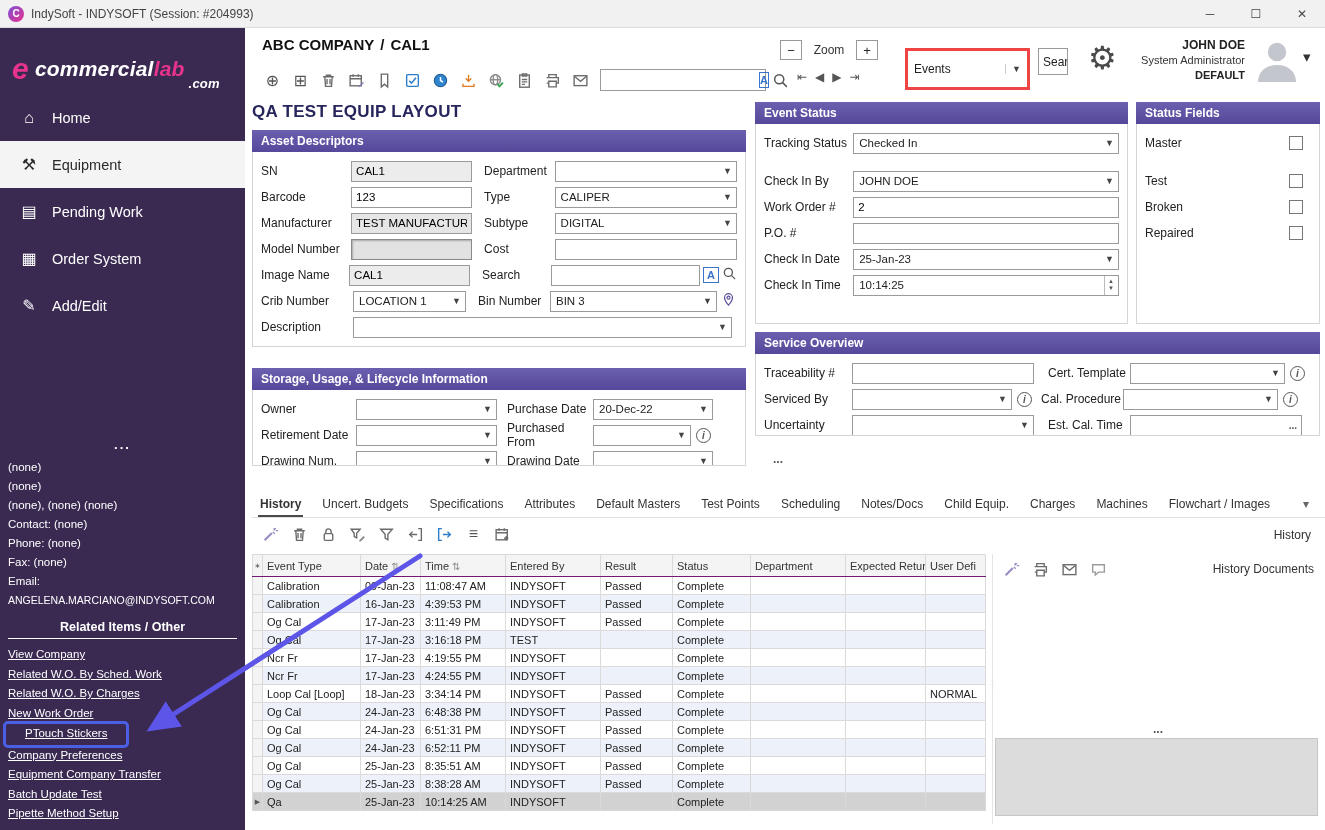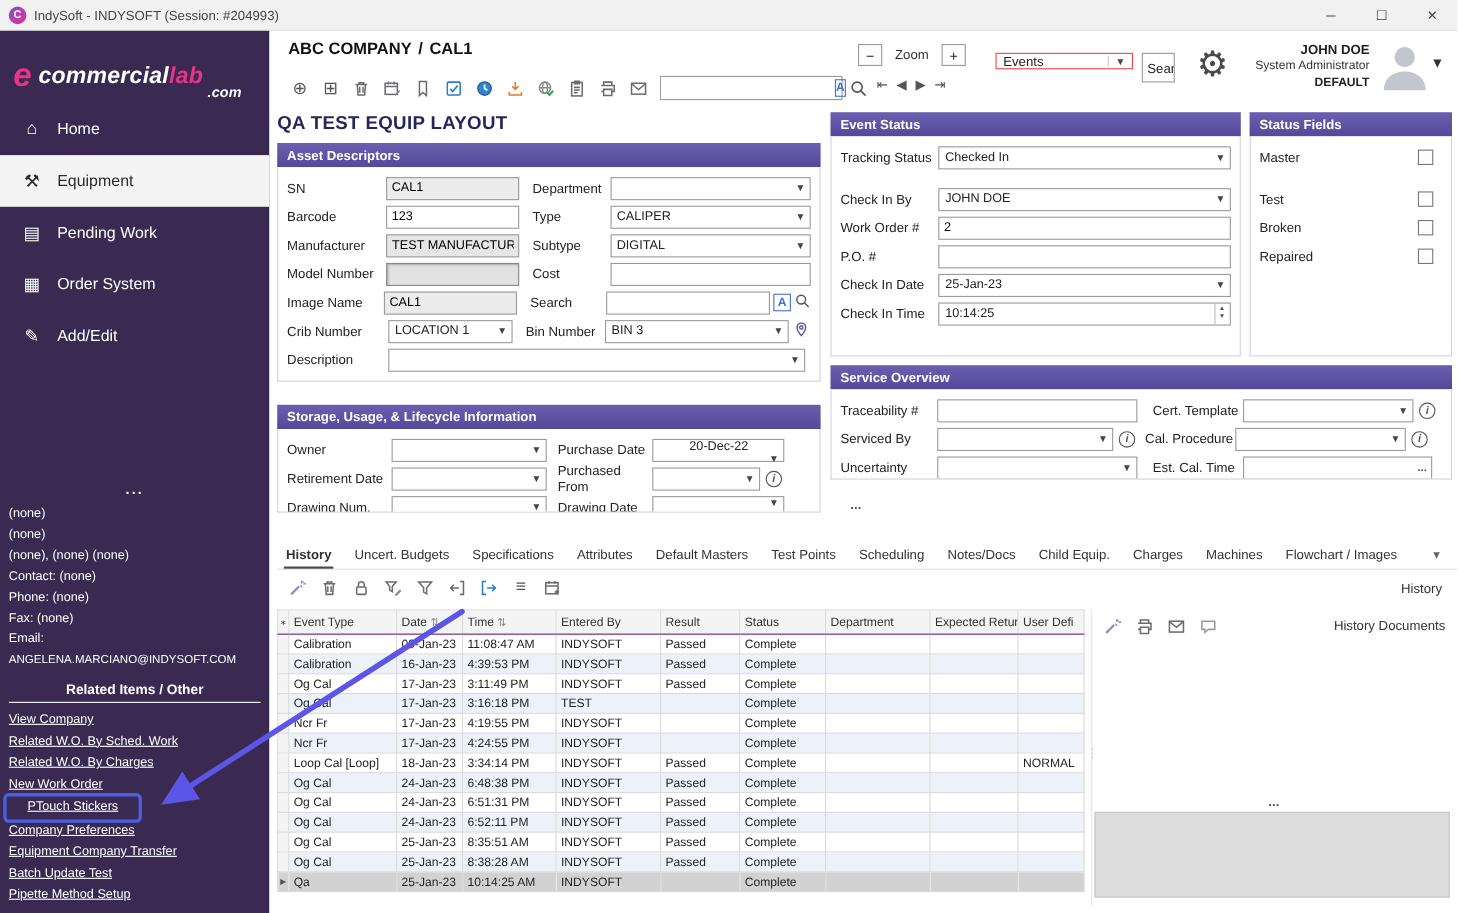--- a/index.html
+++ b/index.html
@@ -33,21 +33,21 @@
   .sb-links .lrow { line-height:19.5px; }
   .sb-links a { color:#fff; text-decoration:underline; cursor:pointer; }
   a.highlighted { display:inline-block; border:3px solid #4a5fe4; border-radius:5px; padding:0 19px 1px; margin:-2px 0 -2px -5px; }
 
   
   .breadcrumb { position:absolute; left:17px; top:8px; font-size:15px; font-weight:bold; color:#111; }
   .breadcrumb .sep { margin:0 6px; font-weight:bold; }
   .zoombox { position:absolute; left:535px; top:10px; width:98px; height:24px; display:flex; align-items:center; justify-content:space-between; }
   .zbtn { width:22px; height:20px; border:1px solid #999; background:#fff; display:flex; align-items:center; justify-content:center; font-size:13px; cursor:pointer; }
   .zoombox .zlabel { font-size:12px; color:#333; }
-  .view-select { position:absolute; left:660px; top:20px; width:125px; height:15px; border:1px solid #ef4444; background:#fff; display:flex; align-items:center; padding:0 6px; font-size:12px; cursor:pointer; }
+  .view-select { position:absolute; left:660px; top:20px; width:125px; height:42px; border:3px solid #ef4444; background:#fff; display:flex; align-items:center; padding:0 6px; font-size:12px; cursor:pointer; }
   .view-select .arr { margin-left:auto; border-left:1px solid #ccc; padding-left:6px; font-size:9px; color:#444; }
   .search-btn { position:absolute; left:793px; top:20px; width:30px; height:27px; border:1px solid #9a9a9a; background:#fff; font-size:12px; overflow:hidden; white-space:nowrap; display:flex; align-items:center; padding-left:4px; cursor:pointer; }
   .gearbox { position:absolute; left:843px; top:14px; font-size:32px; color:#4a4a4a; cursor:pointer; line-height:1; }
   .userblock { position:absolute; left:850px; top:10px; width:150px; text-align:right; line-height:15px; }
   .userblock .un { font-weight:bold; font-size:12px; }
   .userblock .ur { font-size:11px; color:#333; }
   .userblock .up { font-weight:bold; font-size:11px; }
   .avatar { position:absolute; left:1008px; top:8px; width:48px; height:48px; cursor:pointer; }
   .user-chevron { position:absolute; left:1058px; top:20px; font-size:15px; color:#333; cursor:pointer; }
 
@@ -74,21 +74,21 @@
   .sel .arr { margin-left:auto; font-size:9px; color:#444; padding-left:4px; }
   .info-badge { width:15px; height:15px; border:1.5px solid #555; border-radius:50%; color:#555; font-size:10px; font-weight:bold; font-style:italic; display:inline-flex; align-items:center; justify-content:center; margin-left:5px; flex-shrink:0; cursor:pointer; }
   .spin { display:flex; flex-direction:column; justify-content:center; border-left:1px solid #bbb; margin-left:auto; padding-left:3px; height:100%; color:#555; font-size:6px; line-height:7px; }
   .dots-btn { color:#555; font-weight:bold; cursor:pointer; }
 
   
   .lab-l { width:92px; } .ctl-l { width:121px; }
   .lab-r { width:72px; margin-left:12px; } .ctl-r { width:186px; }
   
   .s-lab-l { width:95px; } .s-ctl-l { width:141px; }
-  .s-lab-r { width:86px; margin-left:10px; } .s-ctl-r { width:120px;flex-direction:column; }
+  .s-lab-r { width:86px; margin-left:10px; } .s-ctl-r { width:120px; }
   
   .e-lab { width:90px; } .e-ctl { width:268px; }
   
   .sv-lab-l { width:88px; } .sv-ctl-l { width:182px; }
   .sv-lab-r { width:82px; margin-left:14px; } .sv-ctl-r { width:155px; }
 
   .checkbox { width:14px; height:14px; border:1px solid #777; background:#fdfdfd; margin-left:auto; margin-right:8px; cursor:pointer; }
 
   .more-dots { position:absolute; left:528px; top:424px; }
 

